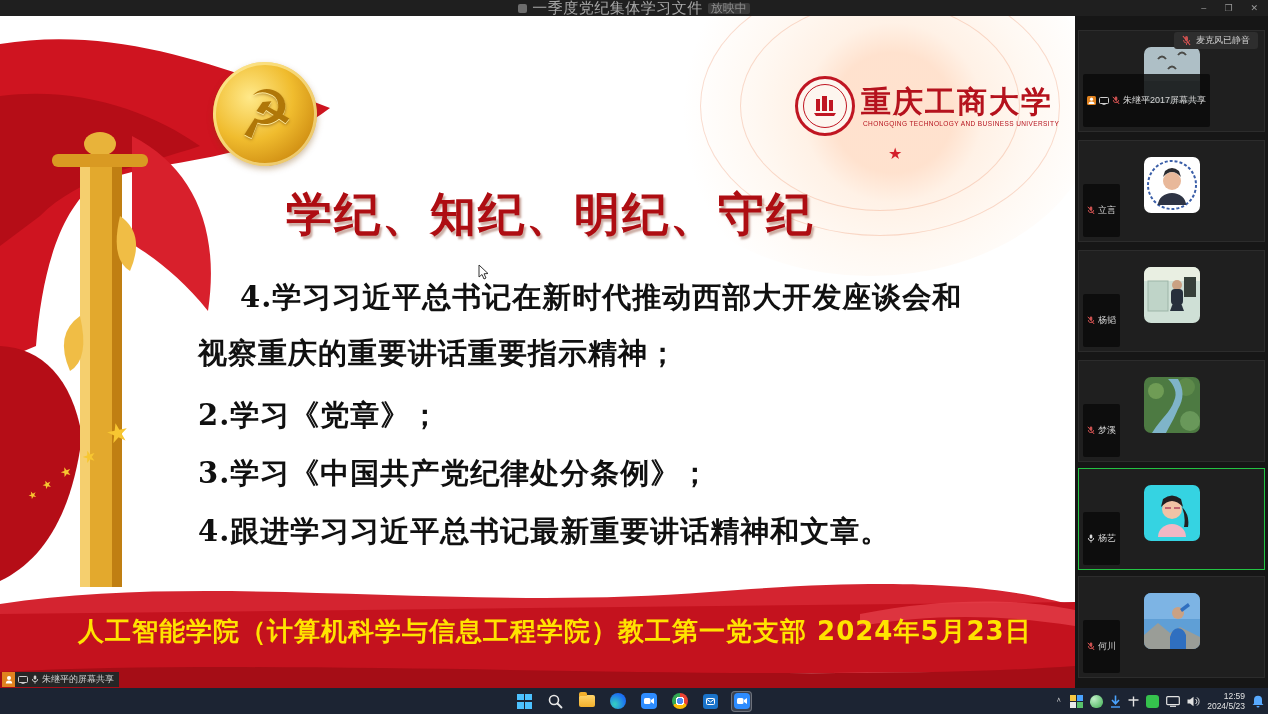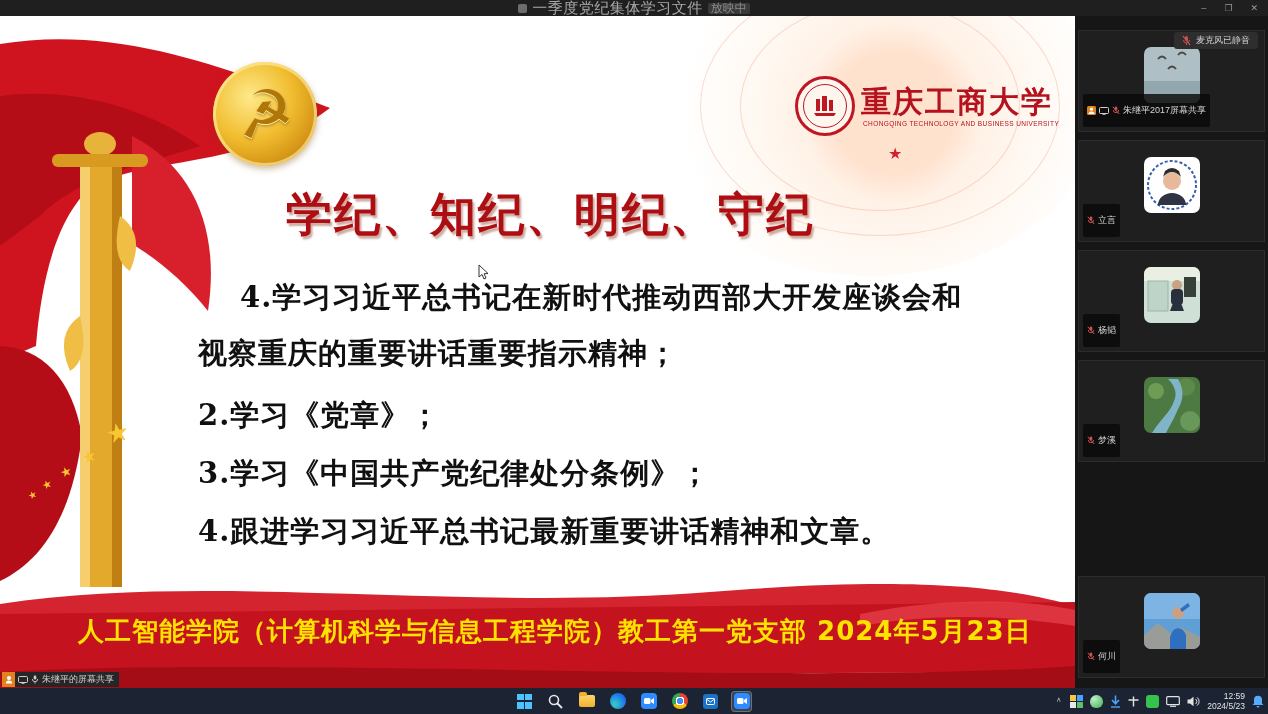--- a/index.html
+++ b/index.html
@@ -84,21 +84,21 @@
 
   
   #sidebar { position:absolute; left:1075px; top:16px; width:193px; height:672px;
       background:#161616; }
   .tile { position:absolute; left:3px; width:187px; height:102px; background:#1f1f1f;
       border:1px solid #2c2c2c; }
   .tile.speaking { border:1.5px solid #23c343; }
   .thumb { position:absolute; left:65px; top:16px; width:56px; height:56px;
       border-radius:7px; overflow:hidden; }
   .tile-label { position:absolute; left:4px; bottom:4px; display:flex; align-items:center;
-      gap:3px; background:rgba(10,10,10,.82); border-radius:2px; padding:10px 4px;
+      gap:3px; background:rgba(10,10,10,.82); border-radius:2px; padding:20px 4px;
       font-size:9px; color:#d6d6d6; white-space:nowrap; max-width:175px; overflow:hidden; }
   #toast { position:absolute; right:10px; top:16px; display:flex; align-items:center; gap:5px;
       background:#2e2e2e; border-radius:3px; padding:2px 8px; font-size:9px; color:#cfcfcf;
       z-index:3; }
 
   
   #share-overlay { position:absolute; left:2px; top:672px; height:15px; z-index:6;
       display:flex; align-items:center; gap:3px; background:#262626; padding:0 5px 0 0;
       font-size:9px; color:#cfcfcf; white-space:nowrap; }
   #share-overlay .pbadge { width:13px; height:15px; background:#e0821f; display:flex;
@@ -323,20 +323,41 @@
     <div class="tile-label">
       <svg width="8" height="9" viewBox="0 0 8 9">
           <rect x="2.7" y="0.5" width="2.6" height="4" rx="1.3" fill="#c8504f"></rect>
           <path d="M1.3,4 a2.7,2.7 0 0 0 5.4,0" stroke="#c8504f" stroke-width=".9" fill="none"></path>
           <line x1="0.8" y1="0.8" x2="7.2" y2="8" stroke="#e05352" stroke-width="1"></line>
         </svg>
       <span>杨韬</span>
     </div>
   </div>
 
+  <div class="tile speaking" style="top:452px;">
+    <div class="thumb">
+      <svg width="56" height="56" viewBox="0 0 56 56">
+        <rect width="56" height="56" fill="#35d3e2"></rect>
+        <circle cx="28" cy="24" r="10" fill="#f0c3a6"></circle>
+        <path d="M17,22 q11,-12 22,0 l-2,-8 q-9,-7 -18,0 Z" fill="#221f22"></path>
+        <path d="M38,22 q4,10 2,20 l4,0 q2,-12 -6,-20" fill="#221f22"></path>
+        <line x1="21" y1="23" x2="27" y2="23" stroke="#b0455f" stroke-width="1.6"></line>
+        <line x1="30" y1="23" x2="36" y2="23" stroke="#b0455f" stroke-width="1.6"></line>
+        <path d="M14,52 a14,13 0 0 1 28,0 Z" fill="#f2b7c4"></path>
+      </svg>
+    </div>
+    <div class="tile-label">
+      <svg width="8" height="9" viewBox="0 0 8 9">
+          <rect x="2.7" y="0.5" width="2.6" height="4" rx="1.3" fill="#dadada"></rect>
+          <path d="M1.3,4 a2.7,2.7 0 0 0 5.4,0" stroke="#dadada" stroke-width=".9" fill="none"></path>
+          <line x1="4" y1="7" x2="4" y2="8.6" stroke="#dadada" stroke-width=".9"></line>
+        </svg>
+      <span>杨艺</span>
+    </div>
+  </div>
 
   <div class="tile" style="top:560px;">
     <div class="thumb">
       <svg width="56" height="56" viewBox="0 0 56 56">
         <rect width="56" height="56" fill="#5f9fd6"></rect>
         <rect y="0" width="56" height="26" fill="#7db4e4"></rect>
         <path d="M0,42 L14,30 L26,40 L36,34 L56,44 L56,56 L0,56 Z" fill="#9a9d97"></path>
         <circle cx="34" cy="20" r="6" fill="#caa183"></circle>
         <path d="M26,44 a9,14 0 0 1 16,-2 L42,56 L26,56 Z" fill="#2f6fc0"></path>
         <path d="M36,16 l8,-6 2,3 -8,6 Z" fill="#2f6fc0"></path>

